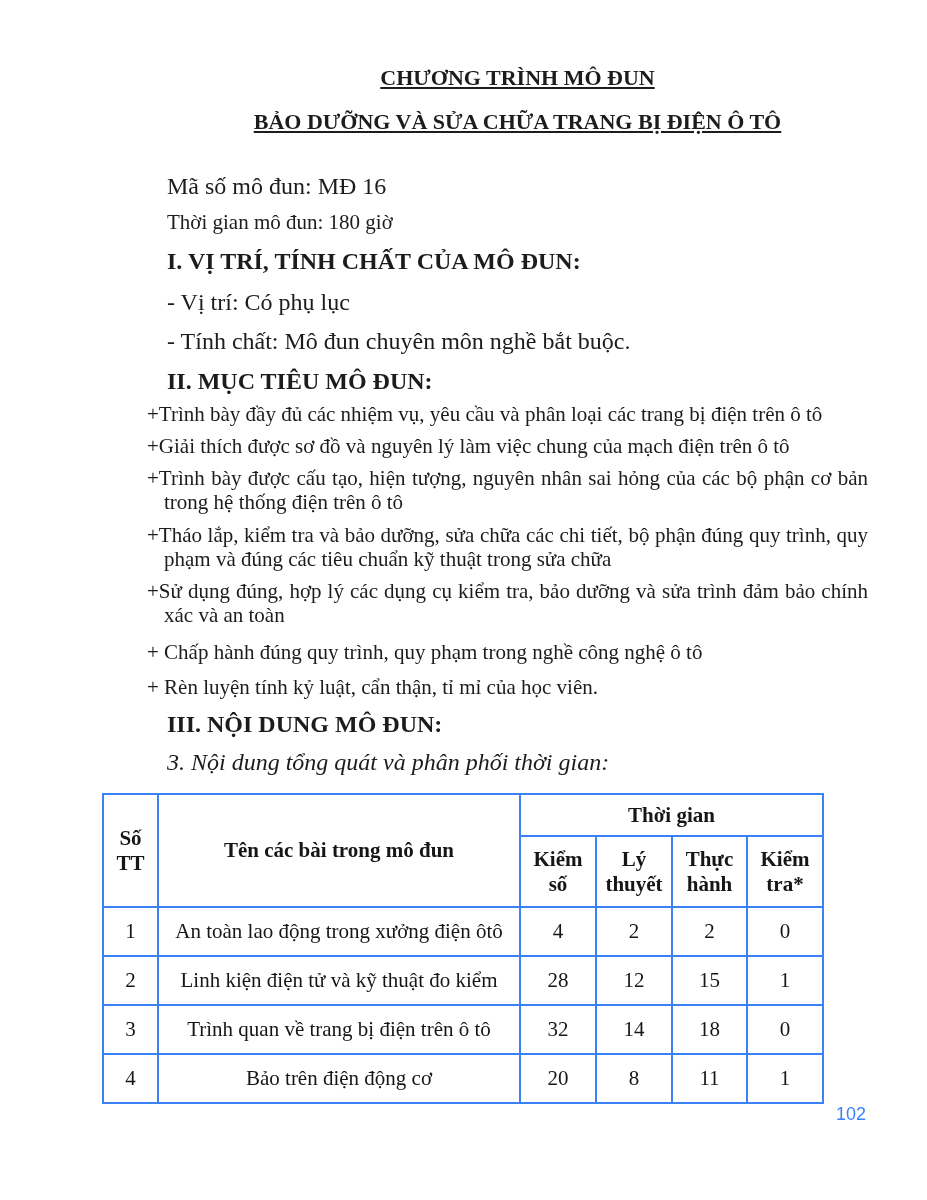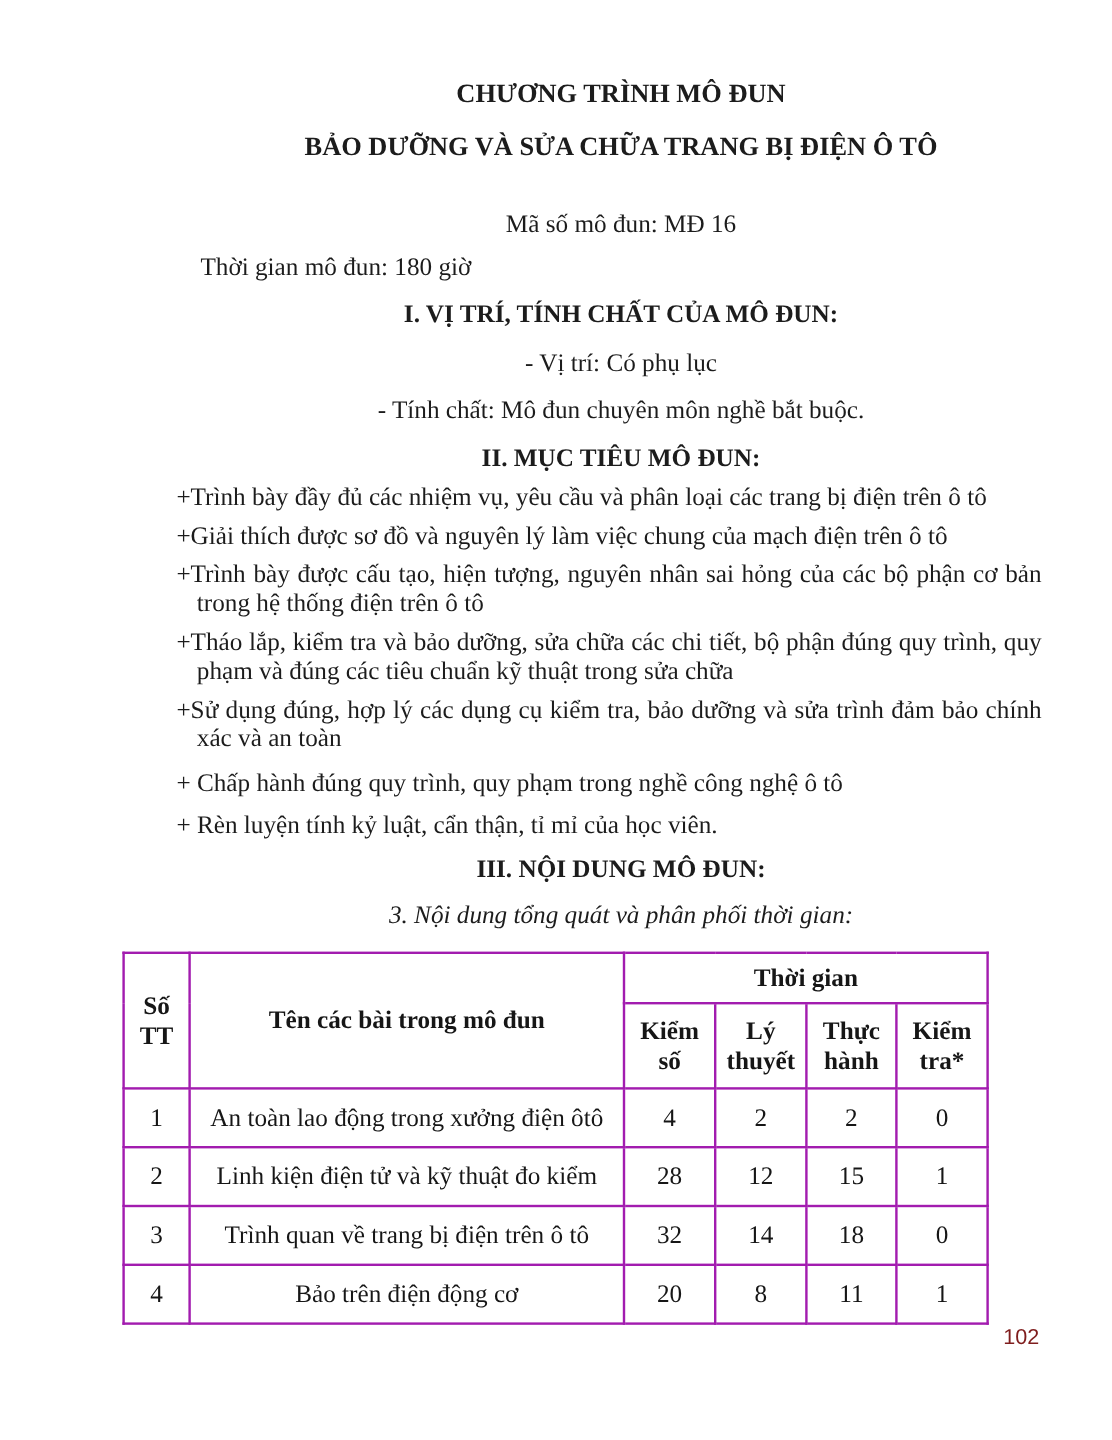--- a/index.html
+++ b/index.html
@@ -12,26 +12,26 @@
     overflow: hidden;
   }
   .abs { position: absolute; }
 
   .doc-title {
     left: 167px; width: 701px;
     text-align: center;
     font-weight: bold;
     font-size: 22px; line-height: 28px;
     white-space: nowrap;
+    text-decoration: underline;
   }
   .body-line {
     left: 167px; width: 701px;
-    font-size: 21px; line-height: 24px;
+    font-size: 24px; line-height: 24px;
     white-space: nowrap;
-    text-align: center;
   }
   .heading { font-weight: bold; }
   .meta-row { left: 167px; width: 701px; font-size: 21px; line-height: 24px; }
   .meta-paren { position: absolute; left: 323px; top: 0; white-space: nowrap; }
 
   .bullet {
     left: 147px;
     width: 704px;
     padding-left: 17px; text-indent: -17px;
     font-size: 21px; line-height: 24px;
@@ -40,35 +40,35 @@
   .italic-line { font-style: italic; }
 
   table.schedule {
     position: absolute; left: 102px; top: 793px;
     border-collapse: collapse;
     table-layout: fixed;
     font-size: 21px; line-height: 25px;
     color: #161616;
   }
   table.schedule td {
-    border: 2px solid #a21caf;
+    border: 2px solid #3b82f6;
     text-align: center; vertical-align: middle;
     padding: 0;
     overflow: hidden;
   }
   td.th { font-weight: bold; white-space: pre-line; }
   td.name-cell { text-align: left; padding-left: 11px; padding-right: 4px; }
   tr.hrow1 td { height: 40px; }
   tr.hrow2 td { height: 69px; }
   tr.drow td { height: 47px; }
 
   .page-number {
     left: 836px; top: 1104px;
     font-family: "Liberation Sans", "DejaVu Sans", sans-serif;
-    font-size: 18px; color: #7f1d1d;
+    font-size: 18px; color: #3b82f6;
   }
 </style>
 </head>
 <body>
 
 <div class="abs doc-title" style="top:64px">CHƯƠNG TRÌNH MÔ ĐUN</div>
 
 <div class="abs doc-title" style="top:108px">BẢO DƯỠNG VÀ SỬA CHỮA TRANG BỊ ĐIỆN Ô TÔ</div>
 
 <div class="abs body-line" style="top:174px">Mã số mô đun: MĐ 16</div>

